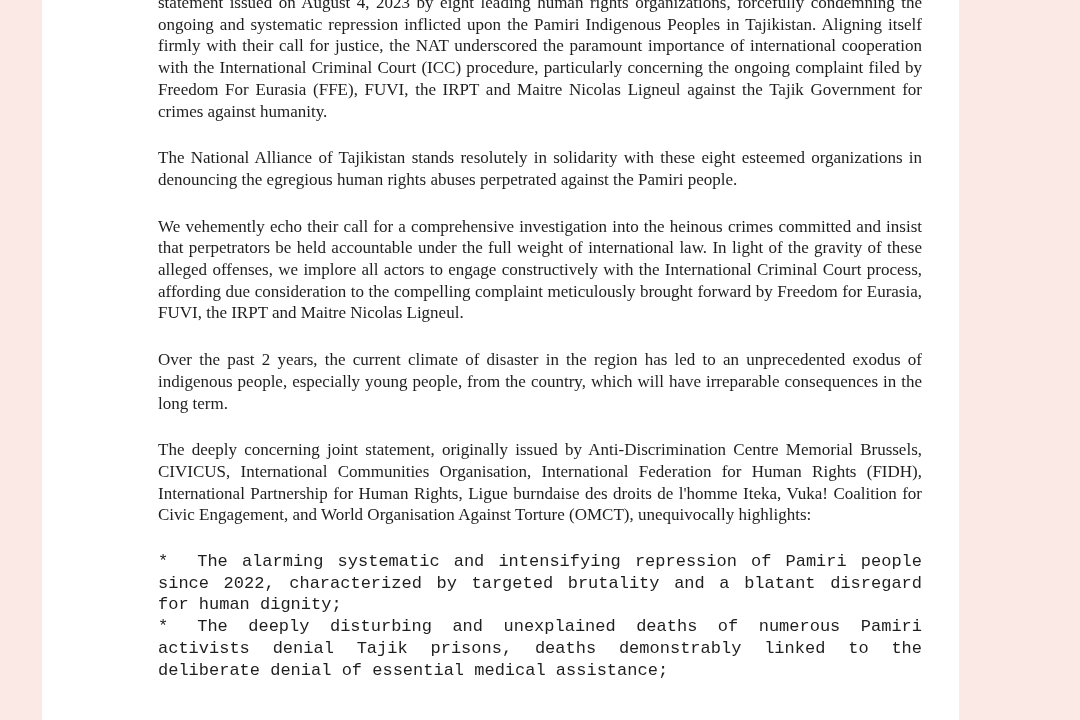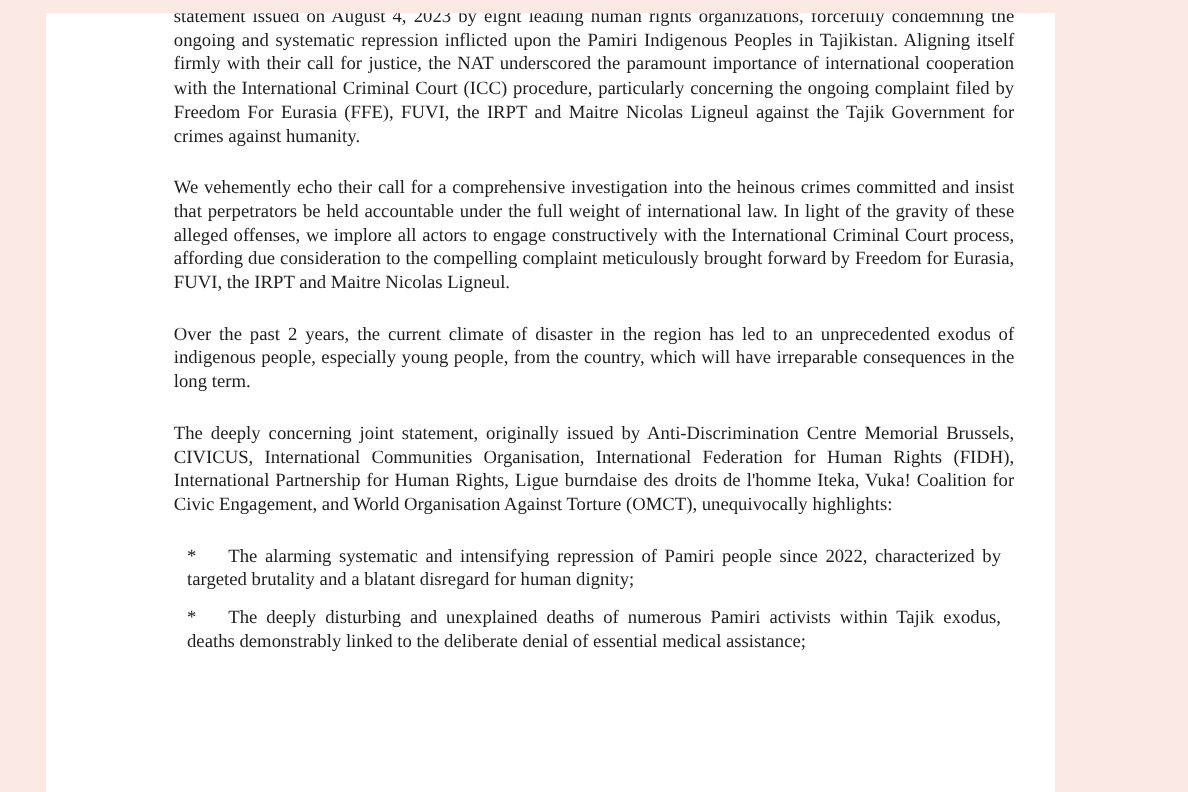--- a/index.html
+++ b/index.html
@@ -10,60 +10,62 @@
   html,body{margin:0;padding:0;}
   body{
     width:1080px;height:720px;
     overflow:hidden;
     background:var(--backdrop);
     position:relative;
     font-family:"Liberation Serif","DejaVu Serif",serif;
   }
   .page{
     position:absolute;
-    top:12px;bottom:0;
+    top:0;bottom:0;
     left:42px;width:917px;
     background:var(--page);
     overflow:hidden;
   }
   .content{
     position:absolute;
     top:-8px;
     left:116px;
     width:764px;
     color:var(--ink);
   }
   .content p{
     margin:0 0 25px 0;
     font-size:17px;
     line-height:21.7px;
     text-align:justify;
     text-justify:inter-word;
   }
   .content p.bullet{
-    margin:12px;
+    margin:0;
+    font-family:Liberation Mono, monospace;
   }
   .bullet .tab{
     display:inline-block;
     width:29px;
   }
 </style>
 </head>
 <body>
 
 <div class="page">
   <div class="content">
 
     <p>statement issued on August 4, 2023 by eight leading human rights organizations, forcefully condemning the ongoing and systematic repression inflicted upon the Pamiri Indigenous Peoples in Tajikistan. Aligning itself firmly with their call for justice, the NAT underscored the paramount importance of international cooperation with the International Criminal Court (ICC) procedure, particularly concerning the ongoing complaint filed by Freedom For Eurasia (FFE), FUVI, the IRPT and Maitre Nicolas Ligneul against the Tajik Government for crimes against humanity.</p>
 
+    <p>The National Alliance of Tajikistan stands resolutely in solidarity with these eight esteemed organizations in denouncing the egregious human rights abuses perpetrated against the Pamiri people.</p>
 
     <p>We vehemently echo their call for a comprehensive investigation into the heinous crimes committed and insist that perpetrators be held accountable under the full weight of international law. In light of the gravity of these alleged offenses, we implore all actors to engage constructively with the International Criminal Court process, affording due consideration to the compelling complaint meticulously brought forward by Freedom for Eurasia, FUVI, the IRPT and Maitre Nicolas Ligneul.</p>
 
     <p>Over the past 2 years, the current climate of disaster in the region has led to an unprecedented exodus of indigenous people, especially young people, from the country, which will have irreparable consequences in the long term.</p>
 
     <p>The deeply concerning joint statement, originally issued by Anti-Discrimination Centre Memorial Brussels, CIVICUS, International Communities Organisation, International Federation for Human Rights (FIDH), International Partnership for Human Rights, Ligue burndaise des droits de l'homme Iteka, Vuka! Coalition for Civic Engagement, and World Organisation Against Torture (OMCT), unequivocally highlights:</p>
 
     <p class="bullet"><span class="marker">*</span><span class="tab"></span><span>The alarming systematic and intensifying repression of Pamiri people since 2022, characterized by targeted brutality and a blatant disregard for human dignity;</span></p>
 
-    <p class="bullet"><span class="marker">*</span><span class="tab"></span><span>The deeply disturbing and unexplained deaths of numerous Pamiri activists within Tajik exodus, deaths demonstrably linked to the deliberate denial of essential medical assistance;</span></p>
+    <p class="bullet"><span class="marker">*</span><span class="tab"></span><span>The deeply disturbing and unexplained deaths of numerous Pamiri activists denial Tajik prisons, deaths demonstrably linked to the deliberate denial of essential medical assistance;</span></p>
 
   </div>
 </div>
 
 </body></html>

